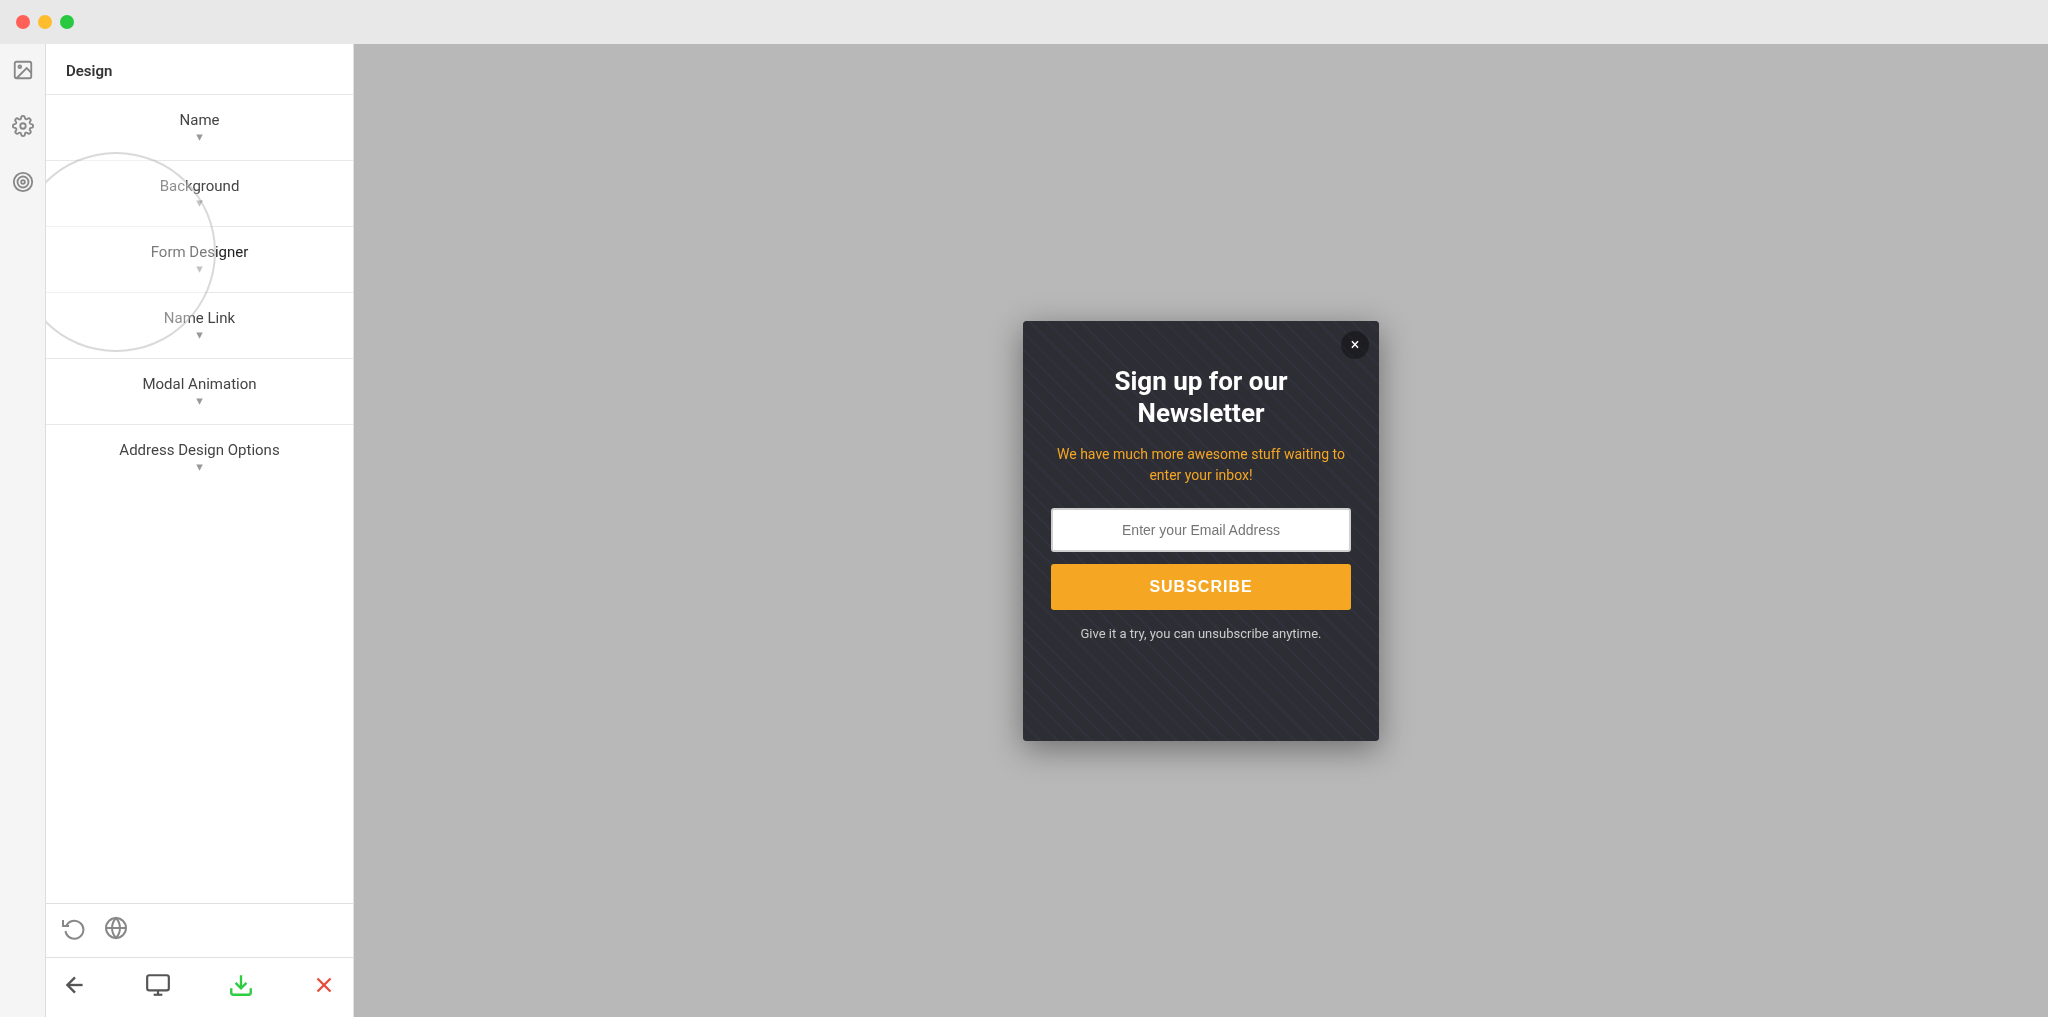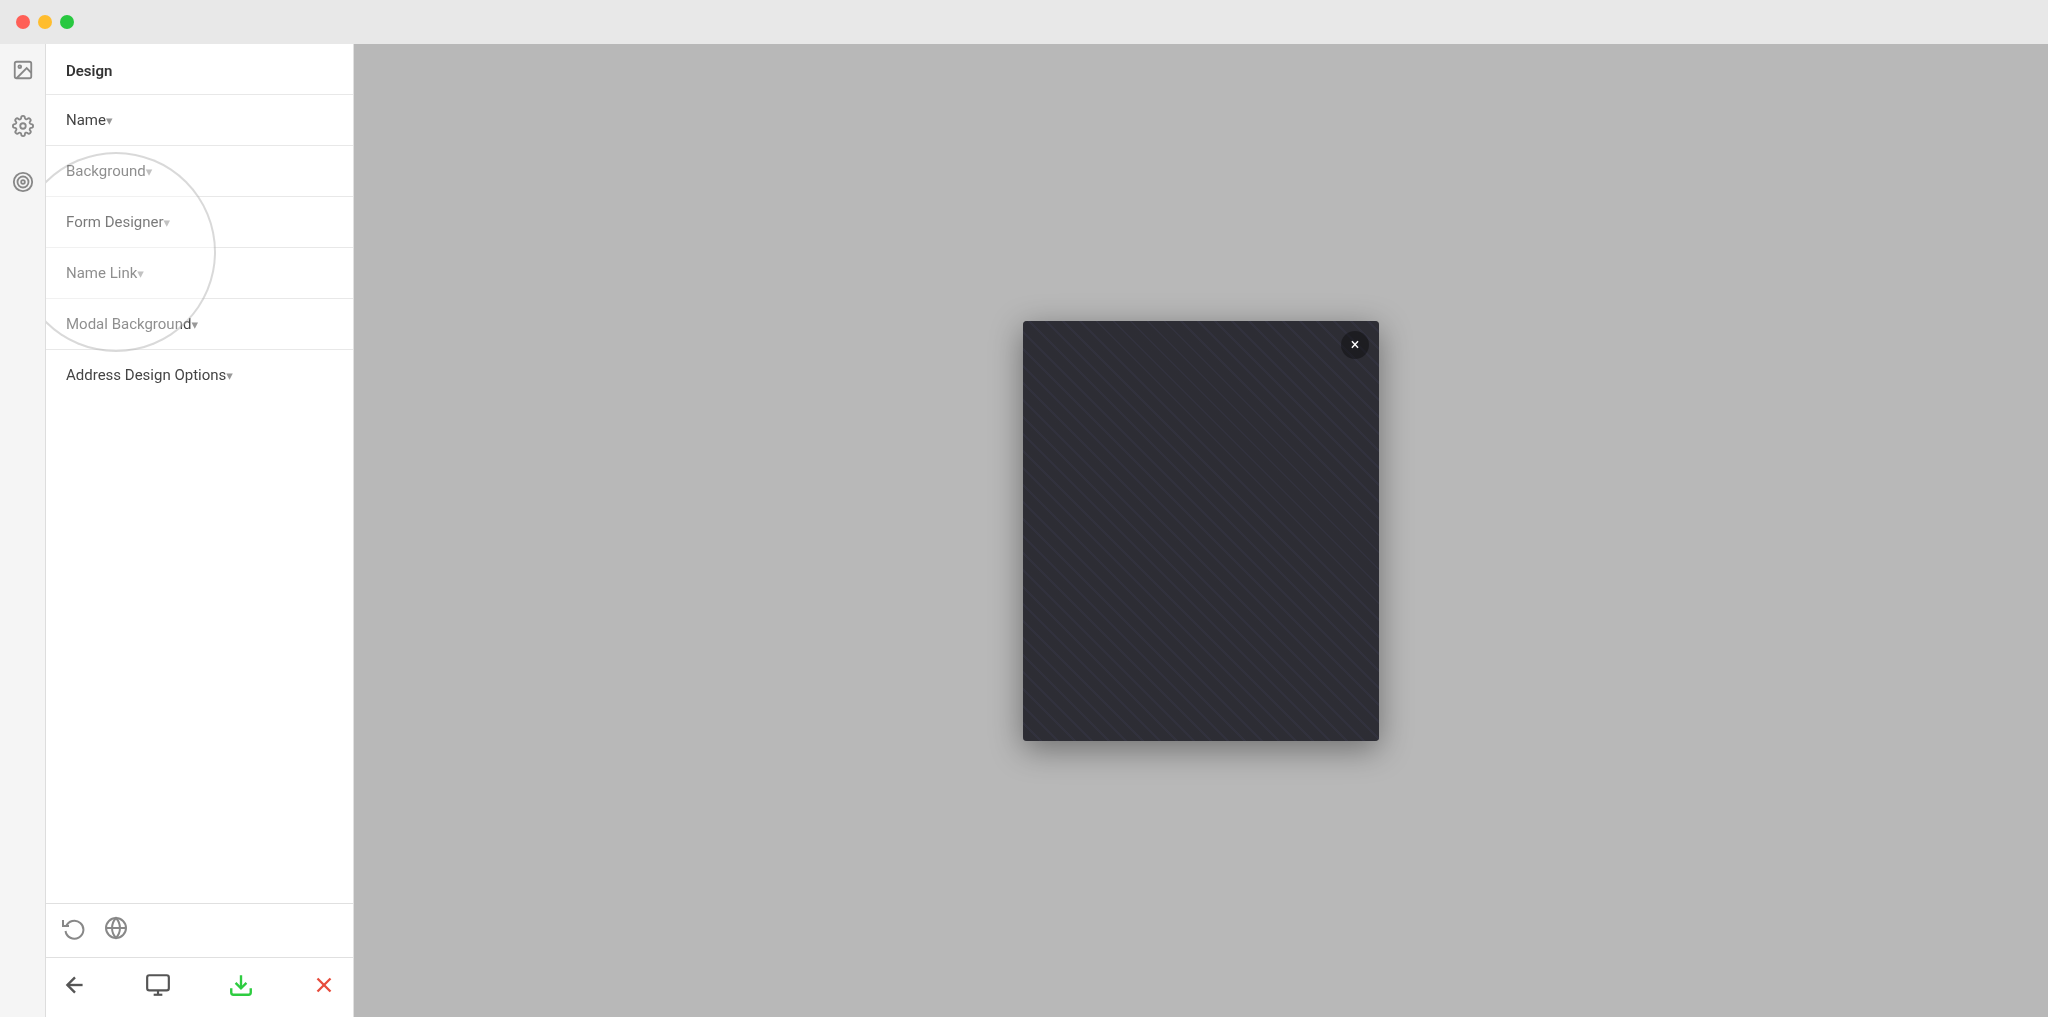--- a/index.html
+++ b/index.html
@@ -79,25 +79,27 @@
       color: #333;
       padding: 18px 20px 14px;
     }
 
     .accordion-item {
       border-top: 1px solid #e8e8e8;
     }
     .accordion-header {
       display: flex;
       align-items: center;
+      justify-content: space-between;
       padding: 16px 20px;
       cursor: pointer;
       font-size: 15px;
       color: #444;
       background: #fff;
+      flex-direction: column;
     }
     .accordion-chevron {
       font-size: 13px;
       color: #999;
     }
 
     
     .circle-highlight {
       position: absolute;
       top: 108px;
@@ -315,21 +317,21 @@
       </div>
     </div>
     <div class="accordion-item">
       <div class="accordion-header">
         <span>Name Link</span>
         <span class="accordion-chevron">▾</span>
       </div>
     </div>
     <div class="accordion-item">
       <div class="accordion-header">
-        <span>Modal Background</span>
+        <span>Modal Animation</span>
         <span class="accordion-chevron">▾</span>
       </div>
     </div>
     <div class="accordion-item">
       <div class="accordion-header">
         <span>Address Design Options</span>
         <span class="accordion-chevron">▾</span>
       </div>
     </div>
 
@@ -381,17 +383,24 @@
   </div>
 
   <div class="canvas-area">
 
     <div class="modal-popup">
       <div class="modal-bg">
         <div class="modal-bg-overlay"></div>
 
         <div class="modal-close-btn">×</div>
 
+        <div class="modal-content">
+          <div class="modal-title">Sign up for our Newsletter</div>
+          <div class="modal-subtitle">We have much more awesome stuff waiting to enter your inbox!</div>
+          <input class="modal-email-input" type="email" placeholder="Enter your Email Address" style="">
+          <button class="modal-subscribe-btn">SUBSCRIBE</button>
+          <div class="modal-footer-text">Give it a try, you can unsubscribe anytime.</div>
+        </div>
       </div>
     </div>
 
   </div>
 </div>
 
 </body></html>

